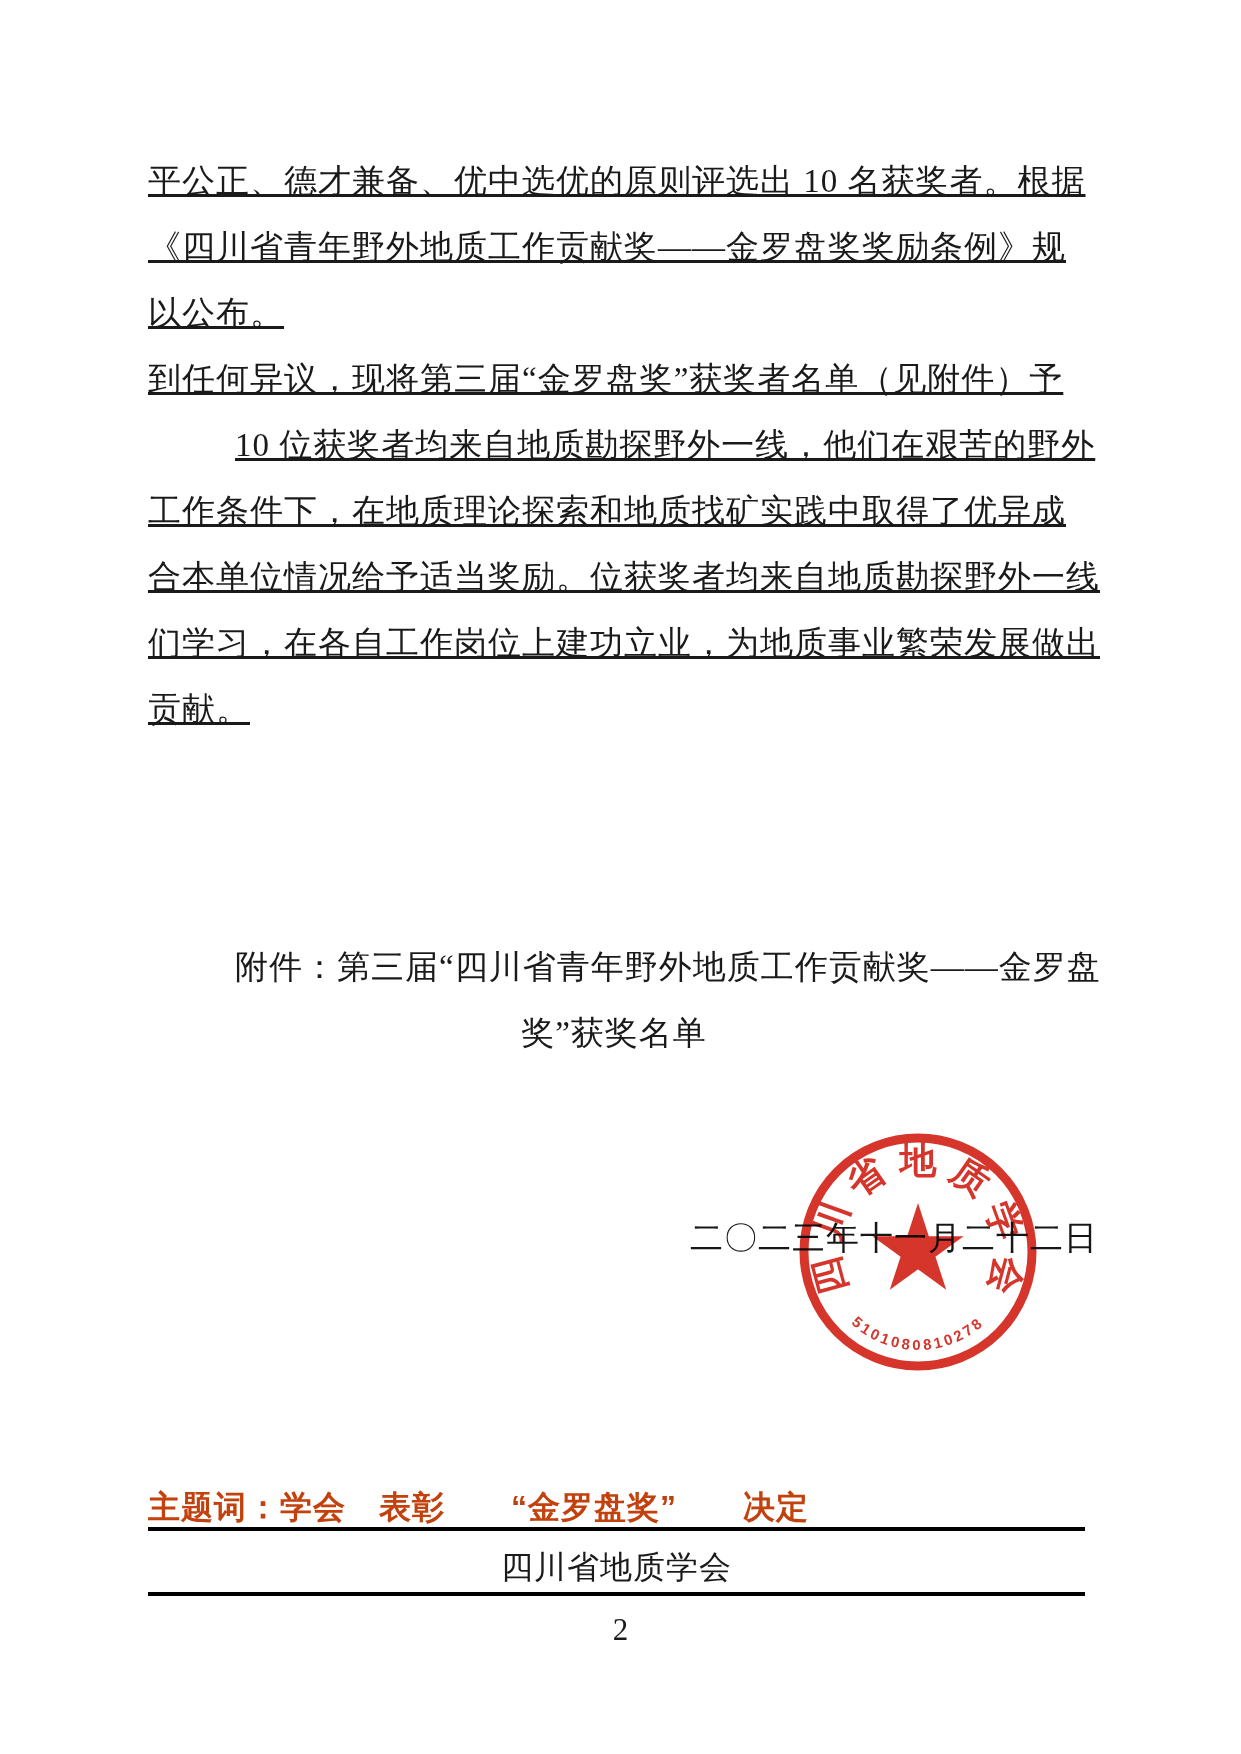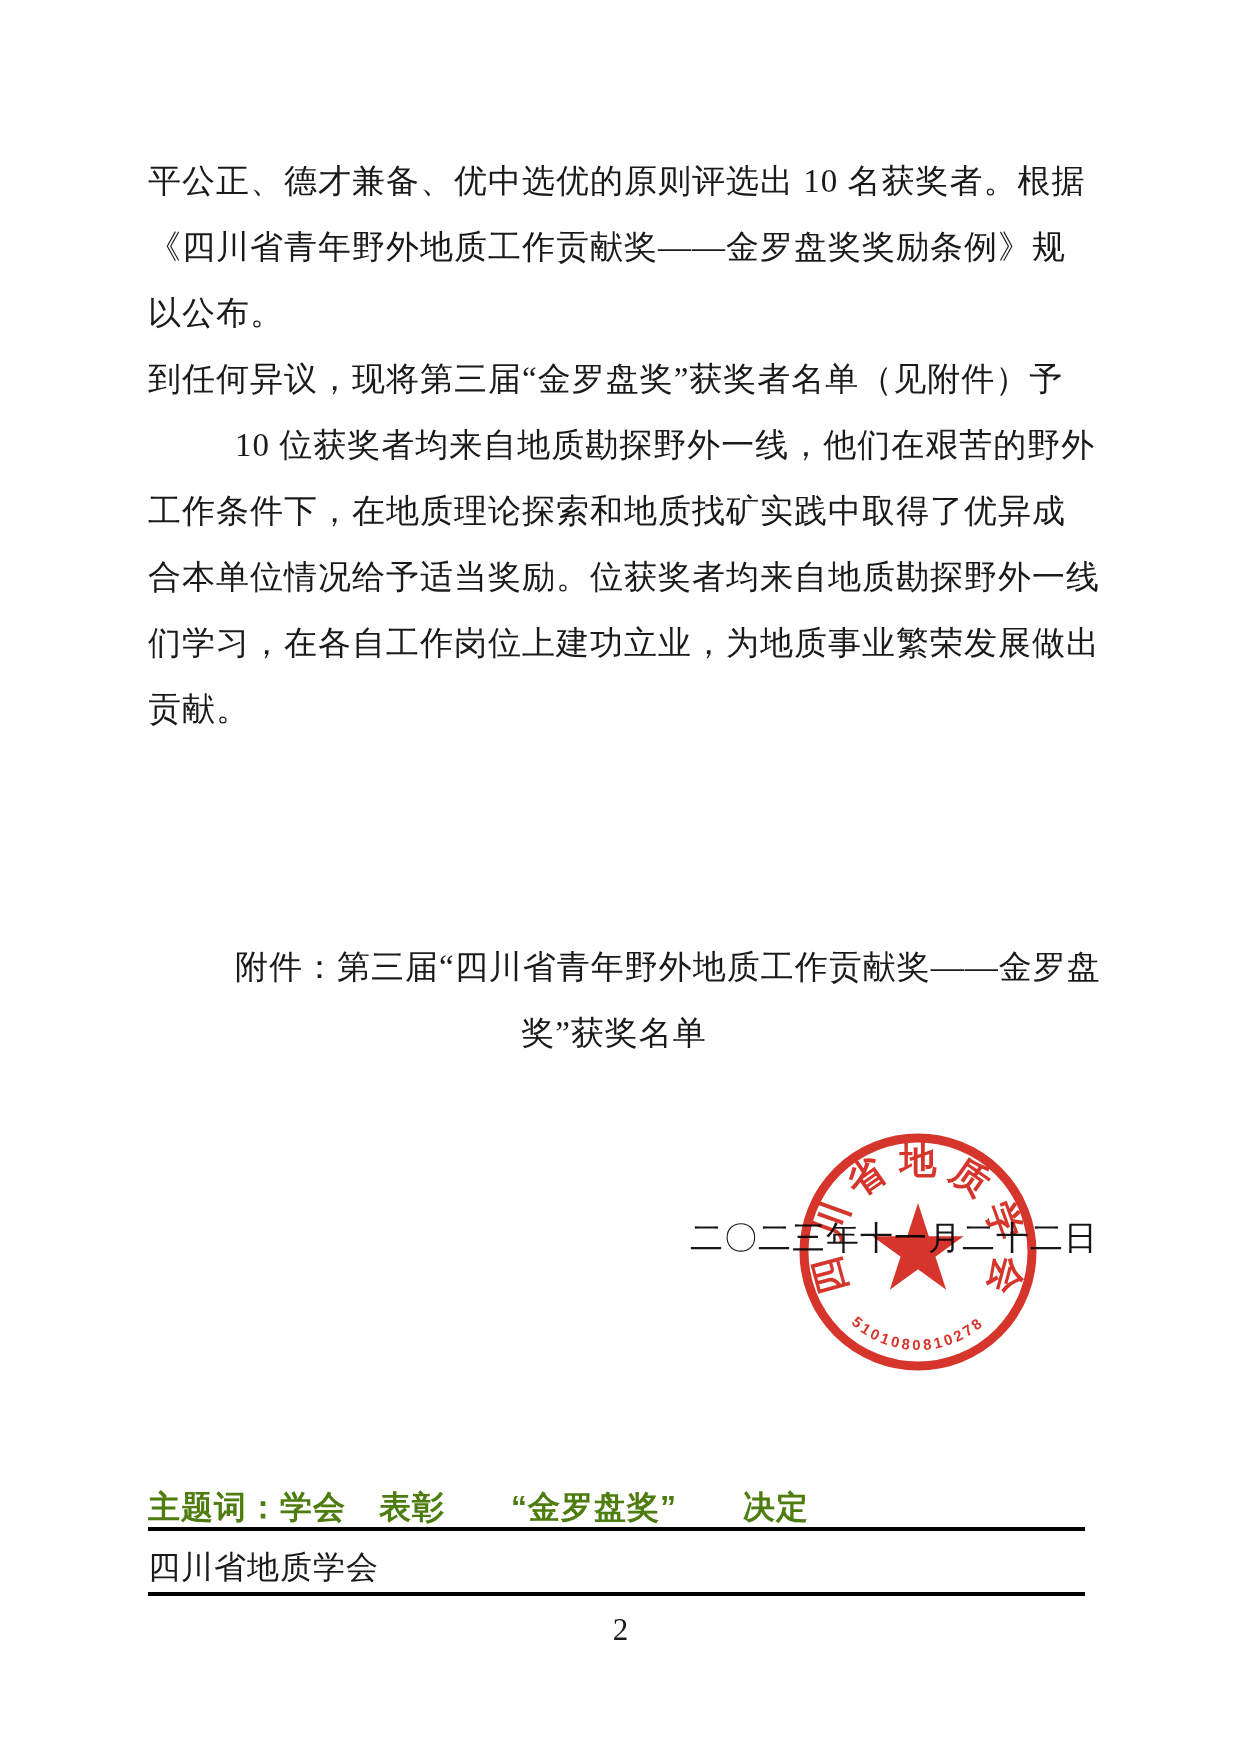--- a/index.html
+++ b/index.html
@@ -12,21 +12,21 @@
     color:#1a1a1a;
     overflow:hidden;
   }
   .body-text {
     position:absolute;
     left:148px; top:148px; width:932px;
     font-size:33px; line-height:66px;
     letter-spacing:1px;
     white-space:nowrap;
   }
-  .body-text .line { height:66px; }
+  .body-text .line { height:66px;text-decoration:underline; }
   .indent { text-indent:87px; }
   .attachment {
     position:absolute;
     left:148px; top:934px; width:932px;
     font-size:33px; line-height:66px;
     letter-spacing:1px;
     white-space:nowrap;
     text-align:center;
   }
   .date-line {
@@ -43,34 +43,34 @@
     mix-blend-mode:multiply;
     opacity:0.93;
   }
   .kw-line {
     position:absolute;
     left:148px; top:1488px; width:937px;
     font-family:"Liberation Sans", sans-serif;
     font-weight:bold;
     font-size:32px; line-height:38px;
     letter-spacing:1px;
-    color:#4d7c0f;
+    color:#c2410c;
     white-space:nowrap;
   }
   .rule {
     position:absolute;
     left:148px; width:937px; height:4px;
     background:#000;
   }
   .rule-1 { top:1527px; }
   .rule-2 { top:1592px; }
   .pub-row {
     position:absolute;
     left:148px; top:1548px; width:937px;
-    display:flex; justify-content:space-between; align-items:baseline;
+    display:flex; justify-content:center; align-items:baseline;
     font-size:32px; line-height:38px;
     letter-spacing:1px;
   }
   .page-number {
     position:absolute;
     left:0; top:1612px; width:100%;
     text-align:center;
     font-size:31px;
   }
 </style>

